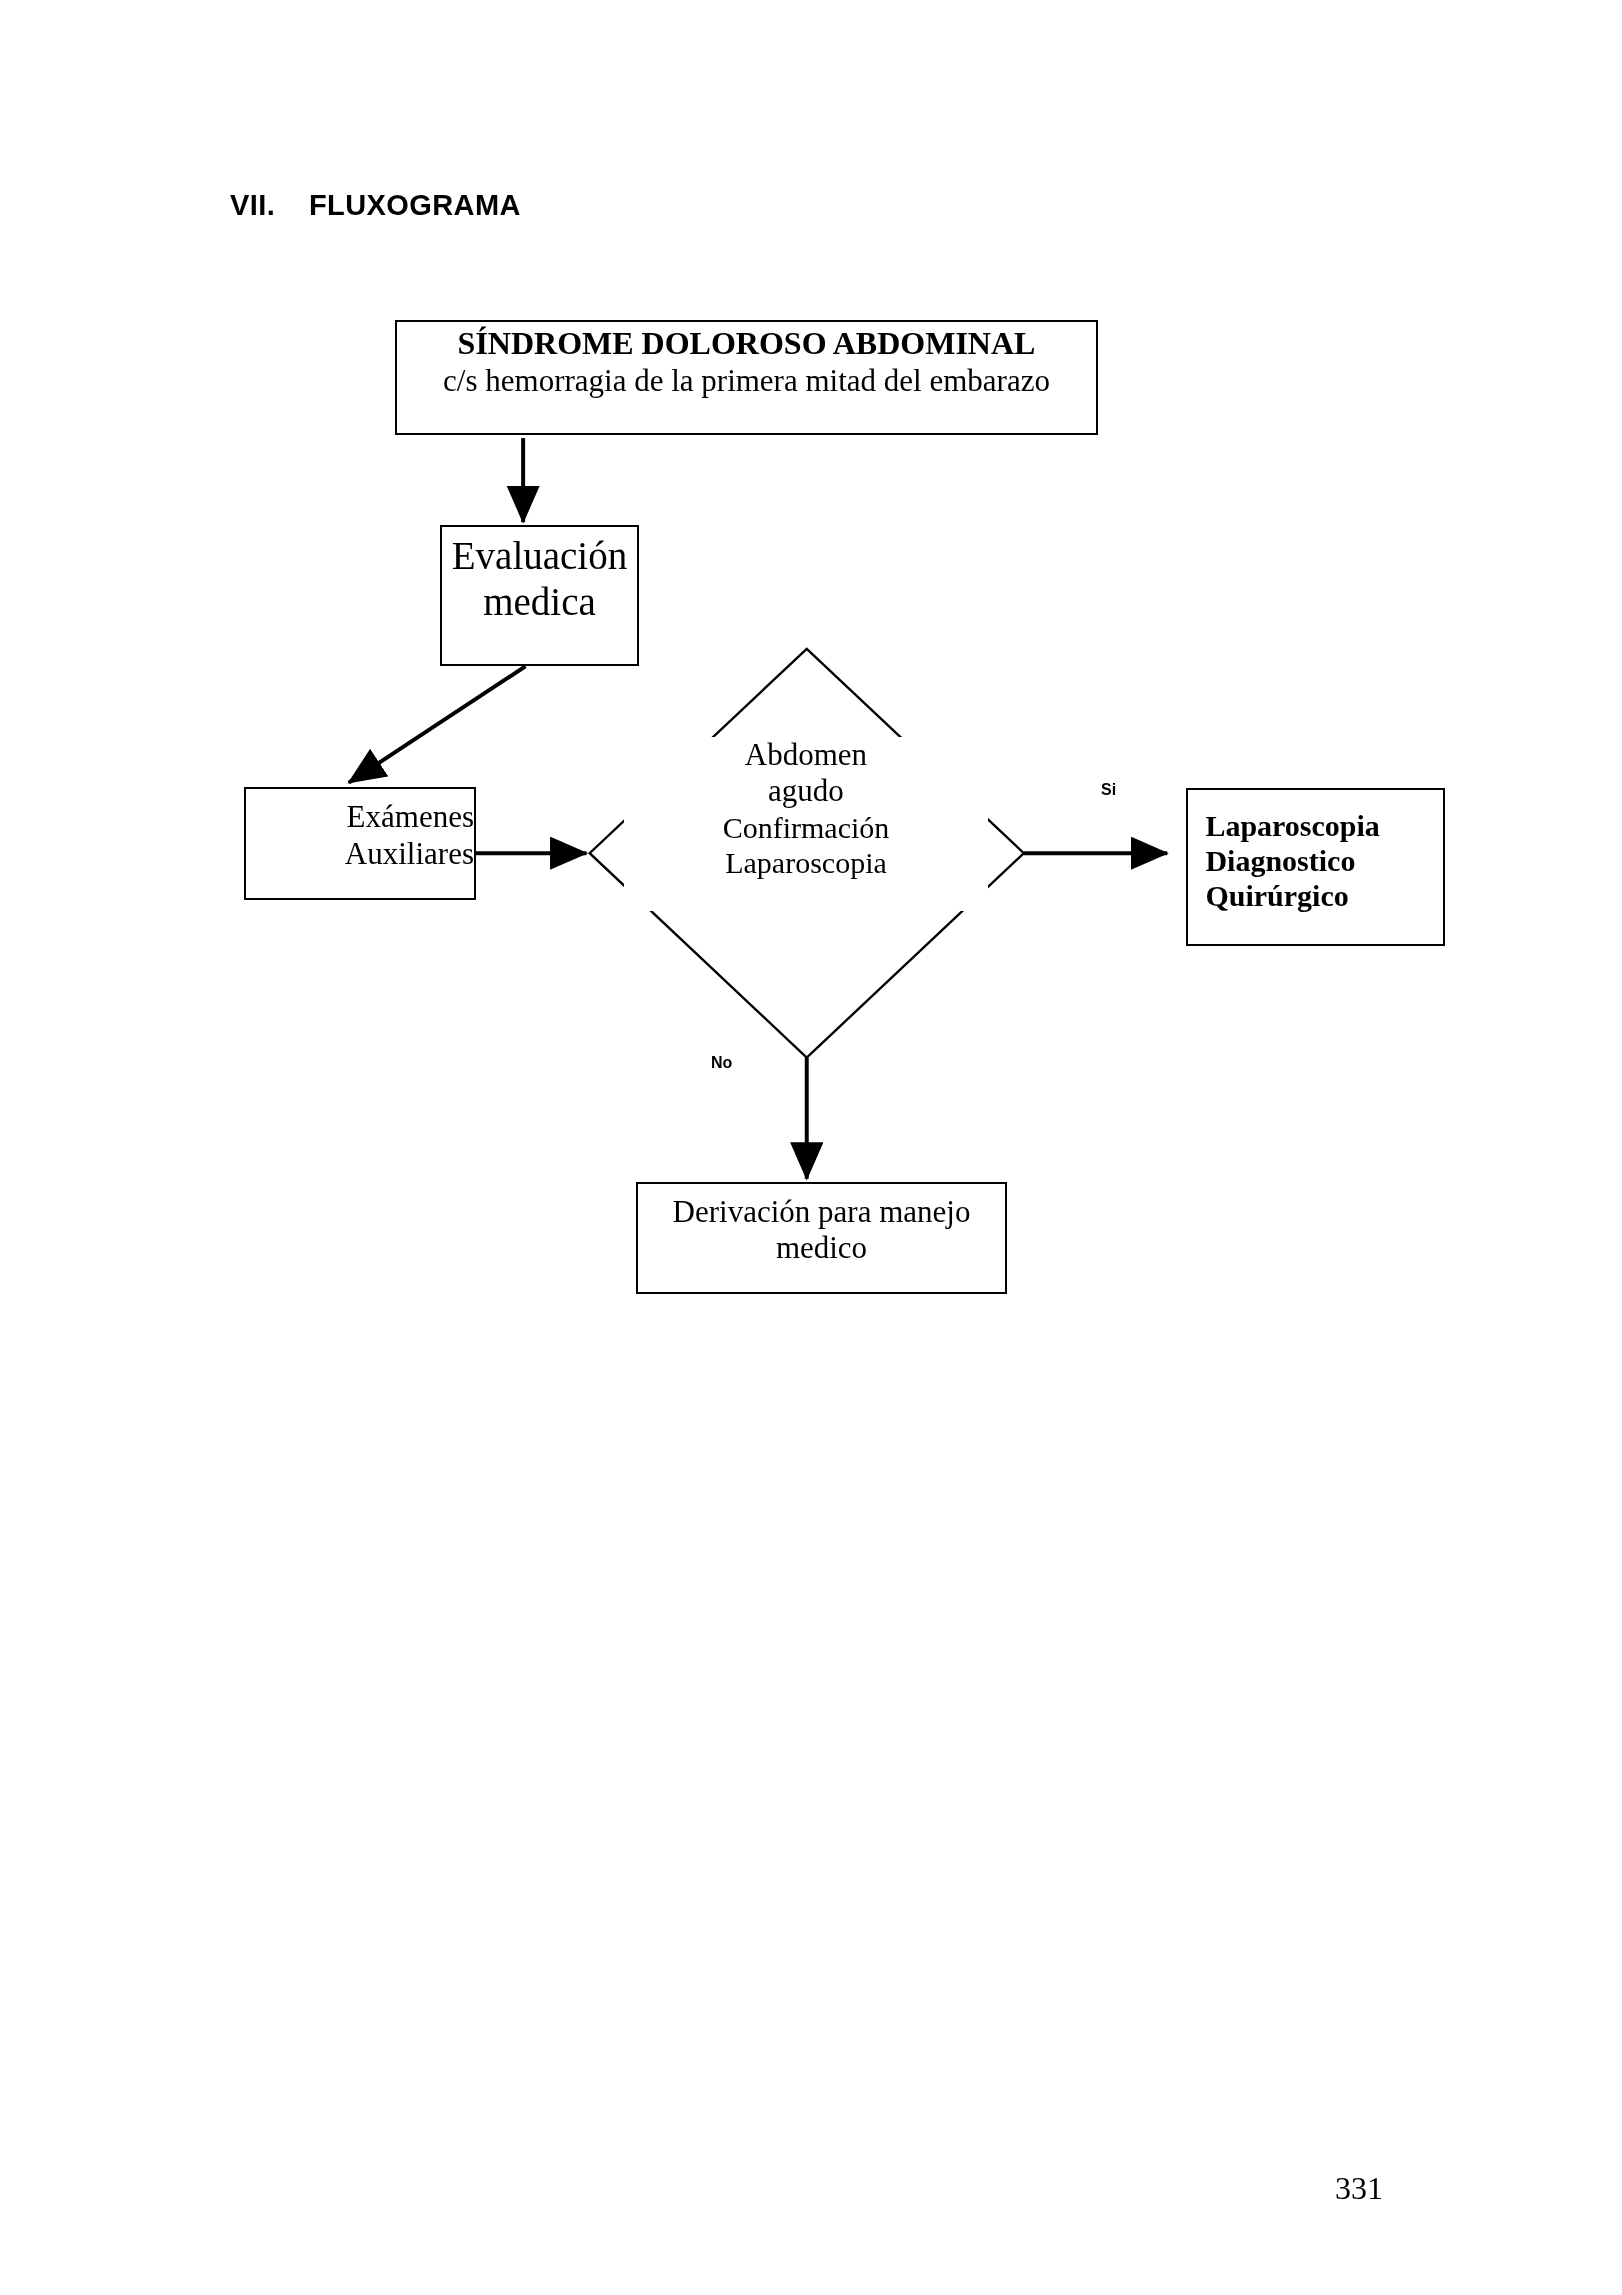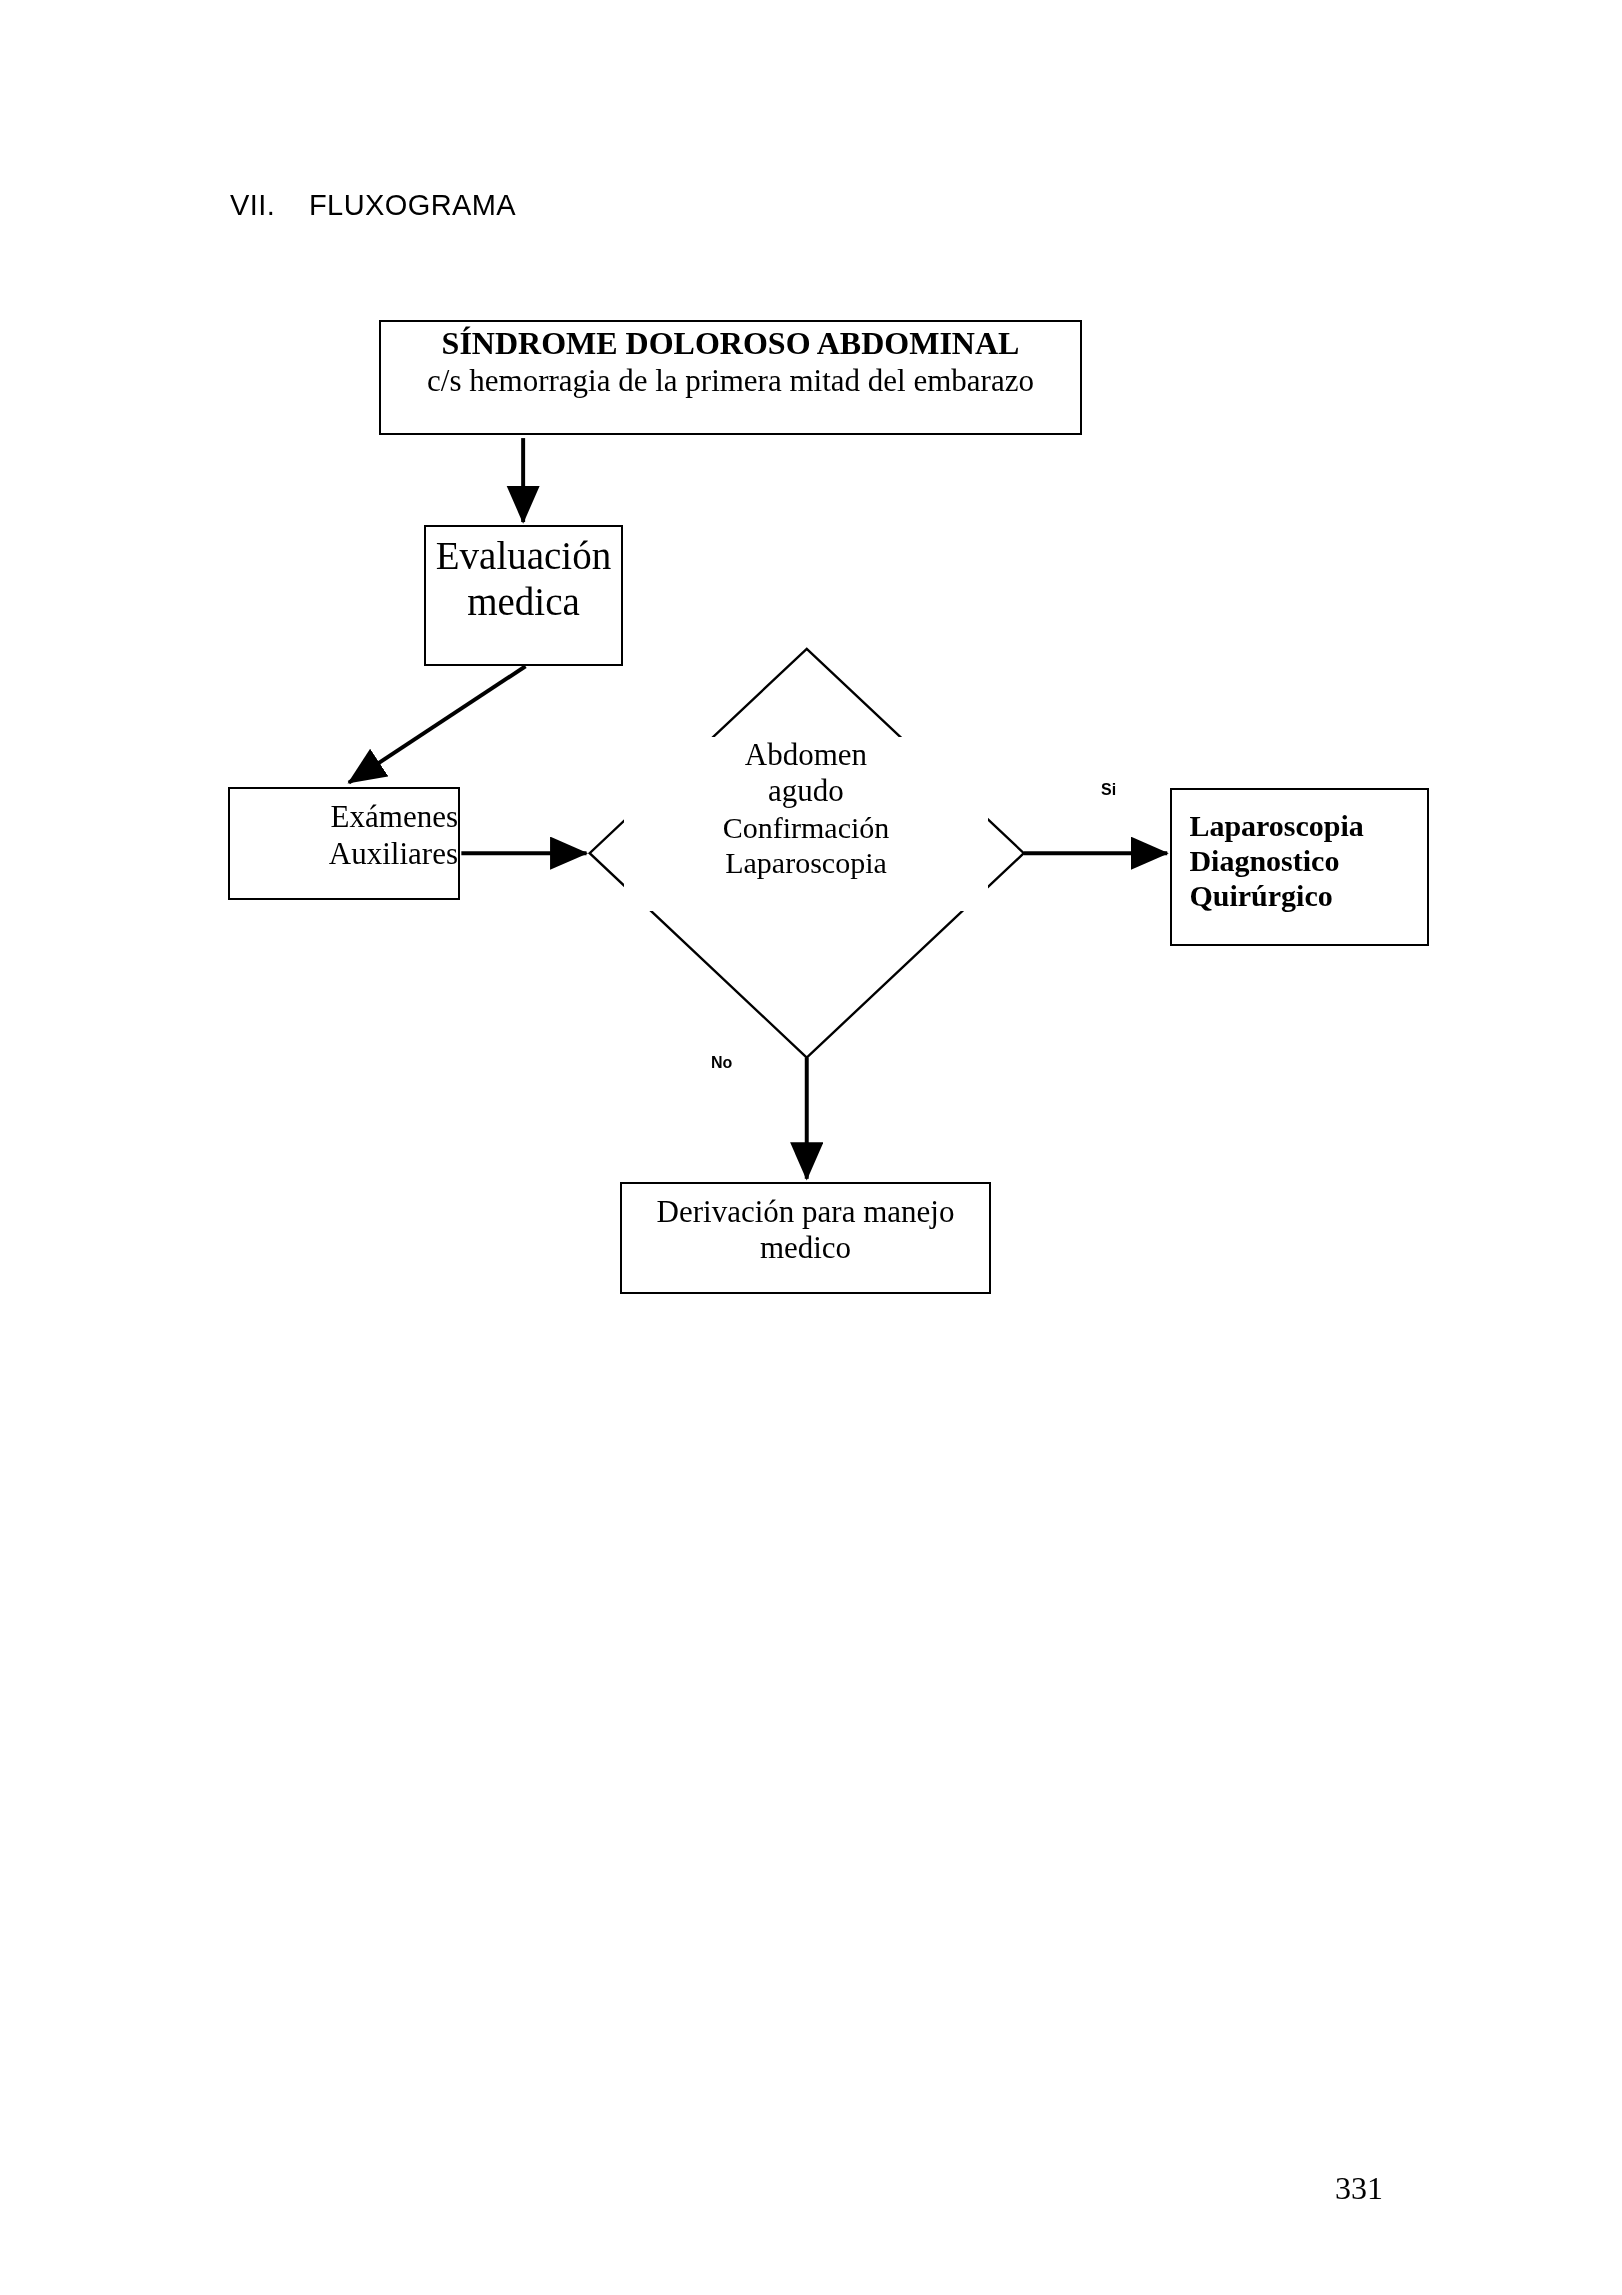--- a/index.html
+++ b/index.html
@@ -18,21 +18,21 @@
     height: 2295px;
     background: #ffffff;
     overflow: hidden;
   }
   
   #section-heading {
     position: absolute;
     left: 230px;
     top: 189px;
     font-family: "Liberation Sans", sans-serif;
-    font-weight: normal;
+    font-weight: bold;
     font-size: 29px;
     letter-spacing: 0.4px;
     white-space: nowrap;
   }
   #section-heading .num {
     display: inline-block;
     width: 79px;
   }
   
   #flowchart {
@@ -53,20 +53,21 @@
   .node {
     position: absolute;
     box-sizing: border-box;
     display: flex;
     flex-direction: column;
     justify-content: center;
     background: #ffffff;
   }
   .node.boxed {
     border: 2.4px solid #000000;
+    margin-left: 16px;
   }
   .node .line {
     display: block;
     line-height: 1.17;
   }
   .center-text { text-align: center; }
   .left-text   { text-align: left; }
 
   
   #node-title {

